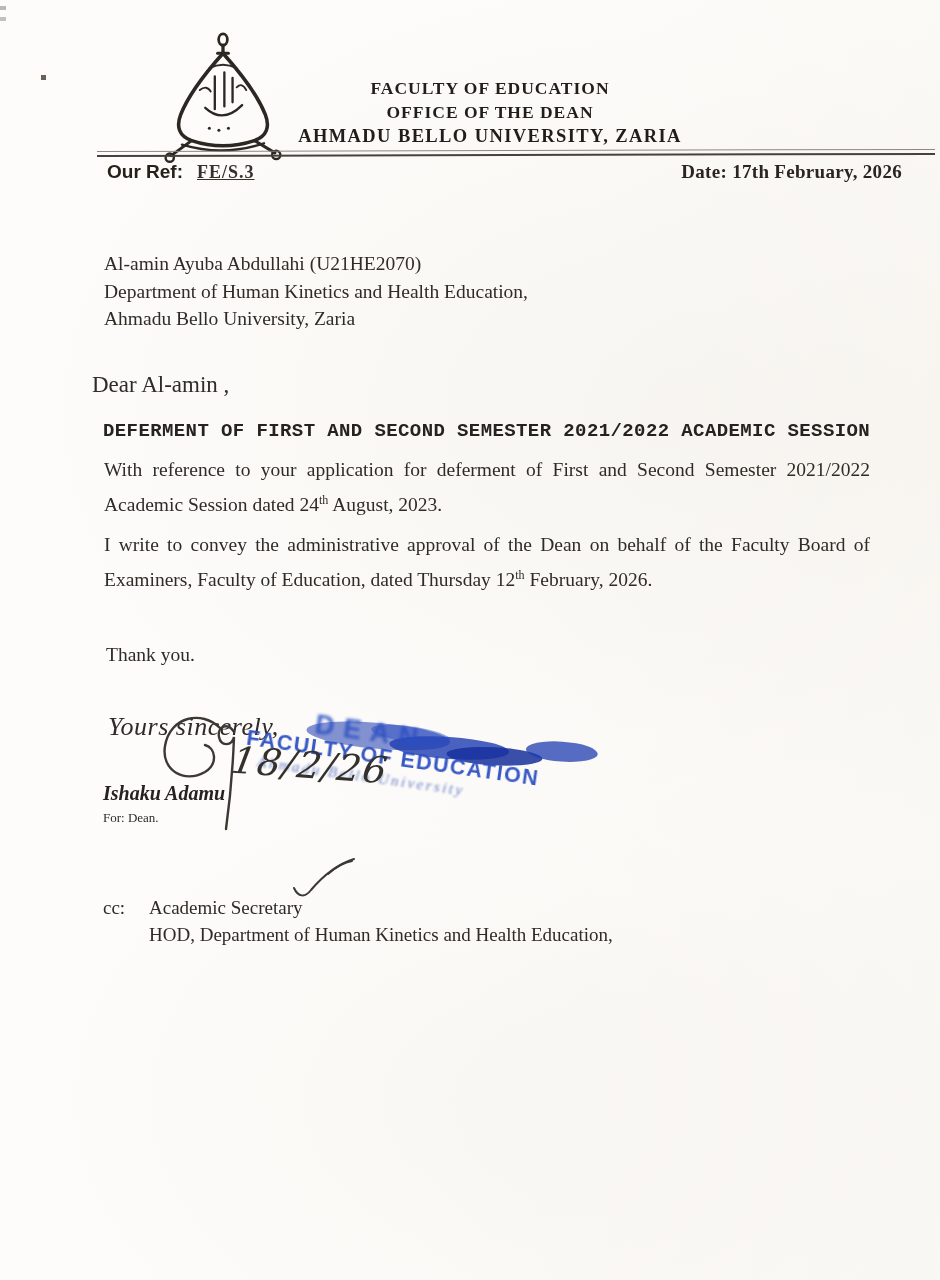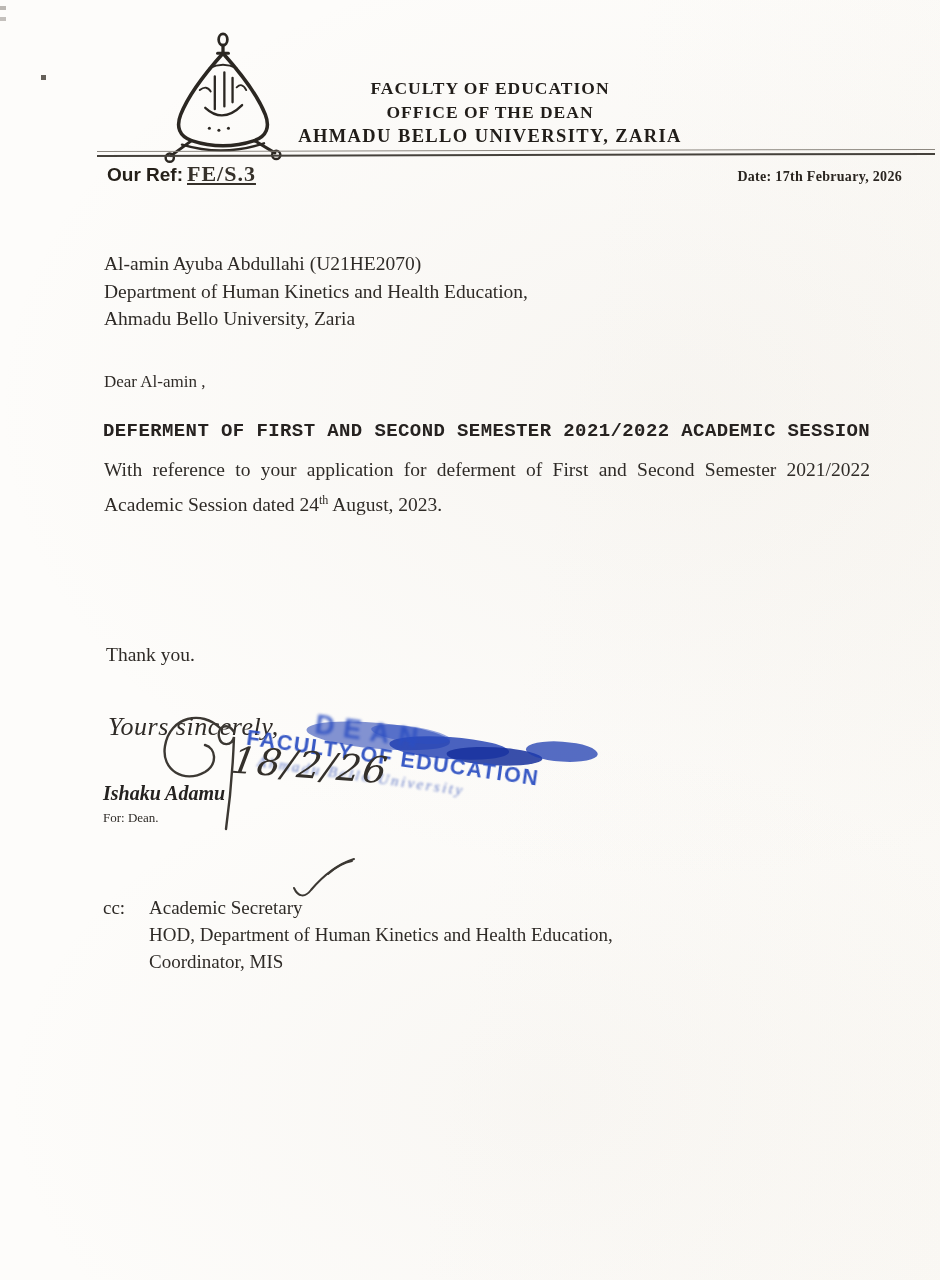--- a/index.html
+++ b/index.html
@@ -16,25 +16,25 @@
   
   .logo{position:absolute;left:148px;top:30px;width:150px;height:142px;}
   .header-text{position:absolute;left:270px;top:76px;width:440px;text-align:center;color:#211d19;}
   .h-line{font-weight:bold;letter-spacing:1px;line-height:24px;}
   .h-sm{font-size:17.5px;}
   .h-lg{font-size:18.5px;letter-spacing:1.4px;}
   .rule{position:absolute;left:97px;top:150px;width:838px;height:3px;
     border-top:1.5px solid #8d8880;border-bottom:2px solid #45413b;transform:rotate(-0.15deg);}
   .ref-row{position:absolute;left:107px;top:161px;width:795px;display:flex;justify-content:space-between;align-items:baseline;}
   .ref-label{font-family:"Liberation Sans",sans-serif;font-weight:bold;font-size:19px;color:#252019;}
-  .ref-value{font-weight:bold;font-size:22px;text-decoration:underline;color:#36312a;letter-spacing:1px;}
-  .date-line{font-weight:bold;font-size:14px;color:#2a2520;letter-spacing:0.3px;margin-left:39px;}
+  .ref-value{font-weight:bold;font-size:18px;text-decoration:underline;margin-left:10px;color:#36312a;letter-spacing:1px;}
+  .date-line{font-weight:bold;font-size:19px;color:#2a2520;letter-spacing:0.3px;margin-left:39px;}
   
   .recipient{position:absolute;left:104px;top:250px;font-size:19.5px;line-height:27.5px;}
-  .salutation{position:absolute;left:104px;top:372px;font-size:17px;}
+  .salutation{position:absolute;left:92px;top:372px;font-size:23px;}
   .subject{position:absolute;left:103px;top:420px;font-size:19px;font-weight:bold;letter-spacing:0.4px;color:#262220;font-family:Liberation Mono, monospace;}
   .para{position:absolute;left:104px;width:766px;font-size:19.5px;line-height:35px;text-align:justify;}
   .p1{top:452px;}
   .p2{top:527px;}
   .p3{top:596px;text-align:left;}
   .thanks{position:absolute;left:106px;top:644px;font-size:19.5px;}
   sup{vertical-align:super;font-size:0.62em;line-height:0;}
   
   .valediction{position:absolute;left:108px;top:712px;font-size:26px;font-style:italic;letter-spacing:0.5px;}
   .signatory{position:absolute;left:103px;top:782px;font-size:20px;font-weight:bold;font-style:italic;color:#252220;text-align:right;}
@@ -109,20 +109,21 @@
     <div>Department of Human Kinetics and Health Education,</div>
     <div>Ahmadu Bello University, Zaria</div>
   </div>
 
   <div class="salutation">Dear Al-amin ,</div>
 
   <div class="subject">DEFERMENT OF FIRST AND SECOND SEMESTER 2021/2022 ACADEMIC SESSION</div>
 
   <div class="para p1"><span>With reference to your application for deferment of First and Second Semester 2021/2022 Academic Session dated 24</span><sup>th</sup><span> August, 2023.</span></div>
 
+  <div class="para p2"><span>I write to convey the administrative approval of the Dean on behalf of the Faculty Board of Examiners, Faculty of Education, dated Thursday 12</span><sup>th</sup><span> February, 2026.</span></div>
 
 
   <div class="thanks">Thank you.</div>
 
   <div class="valediction">Yours sincerely,</div>
 
   <svg class="signature-svg" viewBox="0 0 95 130" fill="none" stroke="#3c3833" stroke-width="2.4" stroke-linecap="round">
     <path d="M64 20 C 46 2, 14 8, 9 38 C 5 62, 28 76, 49 64 C 62 56, 60 40, 49 37"></path>
     <path d="M78 24 C 72 14, 61 18, 63 29 C 65 39, 76 38, 78 29 C 77 56, 74 92, 70 121"></path>
   </svg>
@@ -145,21 +146,20 @@
   <div class="hand-date">18/2/26</div>
 
   <div class="signatory">Ishaku Adamu</div>
   <div class="for-dean">For: Dean.</div>
 
   <div class="cc-block">
     <div class="cc-label">cc:</div>
     <div>
       <div>Academic Secretary</div>
       <div>HOD, Department of Human Kinetics and Health Education,</div>
-      <div>Coordinator, MIS</div>
     </div>
   </div>
 
   <svg class="tick-svg" viewBox="0 0 78 52" fill="none" stroke="#3c3833" stroke-width="2" stroke-linecap="round">
     <path d="M6 36 C 10 45, 17 46, 23 38 C 34 25, 50 12, 66 7"></path>
     <path d="M40 22 C 48 15, 58 10, 64 9"></path>
   </svg>
 
   <div class="speck speck-a"></div>
   <div class="speck speck-b"></div>

